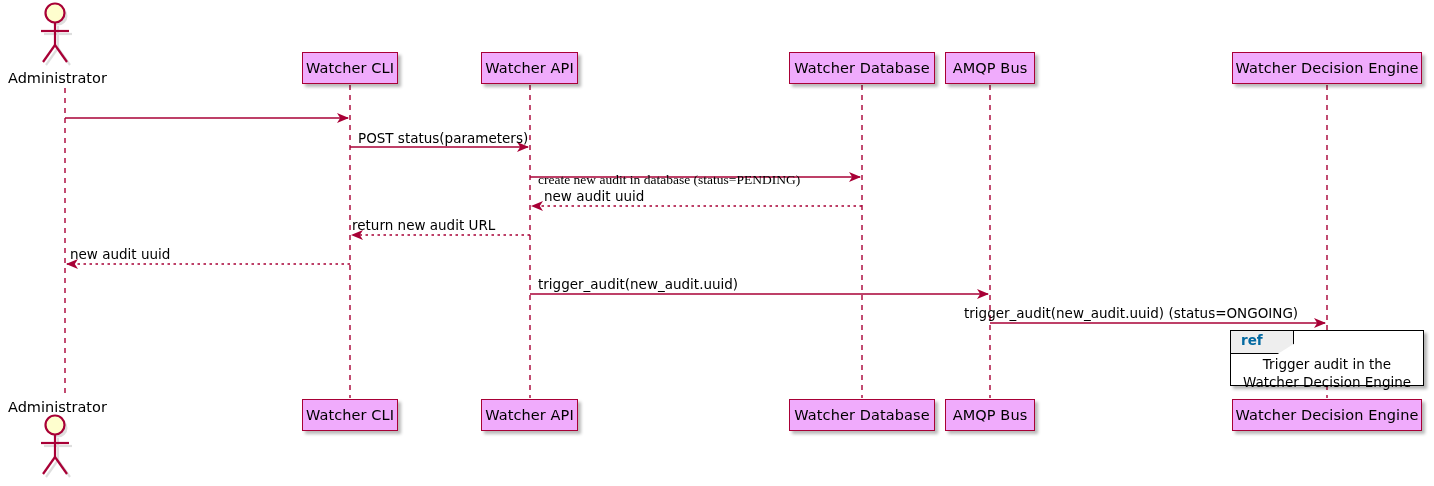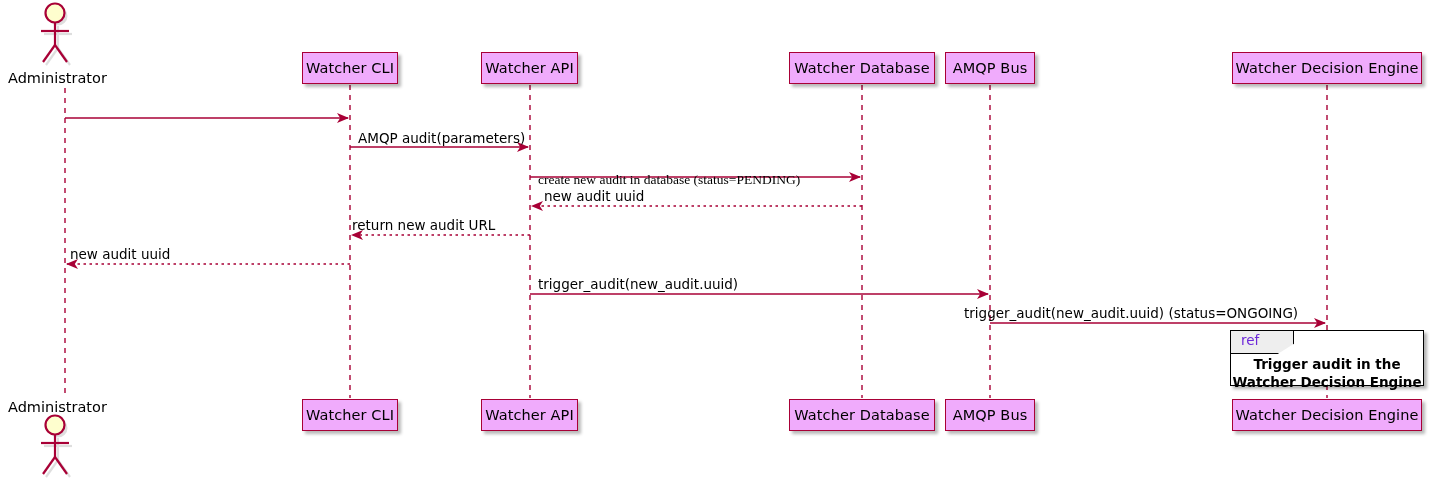--- a/index.html
+++ b/index.html
@@ -71,35 +71,35 @@
     background: #EEEEEE;
     border-right: 1.6px solid #000000;
     border-bottom: 1.6px solid #000000;
     clip-path: polygon(0 0, 100% 0, 100% 55%, 74% 100%, 0 100%);
   }
   .ref-tab-label {
     position: absolute;
     left: 10px;
     top: 3px;
     font-size: 13.5px;
-    font-weight: normal;
-    color: #6d28d9;
+    font-weight: bold;
+    color: #0369a1;
     line-height: 1;
   }
   .ref-body {
     position: absolute;
     left: 0;
     top: 24px;
     width: 100%;
     text-align: center;
     font-size: 13.5px;
     color: #000000;
     line-height: 18px;
   }
-  .ref-body div { white-space: nowrap; font-weight: bold; }
+  .ref-body div { white-space: nowrap; }
 </style>
 </head>
 <body>
 
 <div id="diagram">
 
   <svg id="svg-layer" width="1434" height="486">
     <defs>
       <marker id="arrowRight" markerWidth="12" markerHeight="10" refX="11" refY="5" orient="auto" markerUnits="userSpaceOnUse">
         <path d="M0,0 L12,5 L0,10 L3.2,5 Z" fill="#A80036"></path>
@@ -168,21 +168,21 @@
   <div class="participant" style="left:789px; top:52px; width:146px; height:32px;">Watcher Database</div>
   <div class="participant" style="left:945px; top:52px; width:90px; height:32px;">AMQP Bus</div>
   <div class="participant" style="left:1232px; top:52px; width:190px; height:32px;">Watcher Decision Engine</div>
 
   <div class="participant" style="left:302px; top:399px; width:96px; height:32px;">Watcher CLI</div>
   <div class="participant" style="left:481px; top:399px; width:97px; height:32px;">Watcher API</div>
   <div class="participant" style="left:789px; top:399px; width:146px; height:32px;">Watcher Database</div>
   <div class="participant" style="left:945px; top:399px; width:90px; height:32px;">AMQP Bus</div>
   <div class="participant" style="left:1232px; top:399px; width:190px; height:32px;">Watcher Decision Engine</div>
 
-  <div class="msg-label" style="left:358px; top:132px;">AMQP audit(parameters)</div>
+  <div class="msg-label" style="left:358px; top:132px;">POST status(parameters)</div>
   <div class="msg-label" style="left:538px; top:173px;font-family:Liberation Serif, serif;">create new audit in database (status=PENDING)</div>
   <div class="msg-label" style="left:544px; top:190px;">new audit uuid</div>
   <div class="msg-label" style="left:352px; top:219px;">return new audit URL</div>
   <div class="msg-label" style="left:70px; top:248px;">new audit uuid</div>
   <div class="msg-label" style="left:538px; top:278px;">trigger_audit(new_audit.uuid)</div>
   <div class="msg-label" style="left:964px; top:307px;">trigger_audit(new_audit.uuid) (status=ONGOING)</div>
 
   <div class="ref-frag" style="left:1230px; top:330px; width:194px; height:56px;">
     <div class="ref-tab"></div>
     <div class="ref-tab-label">ref</div>

